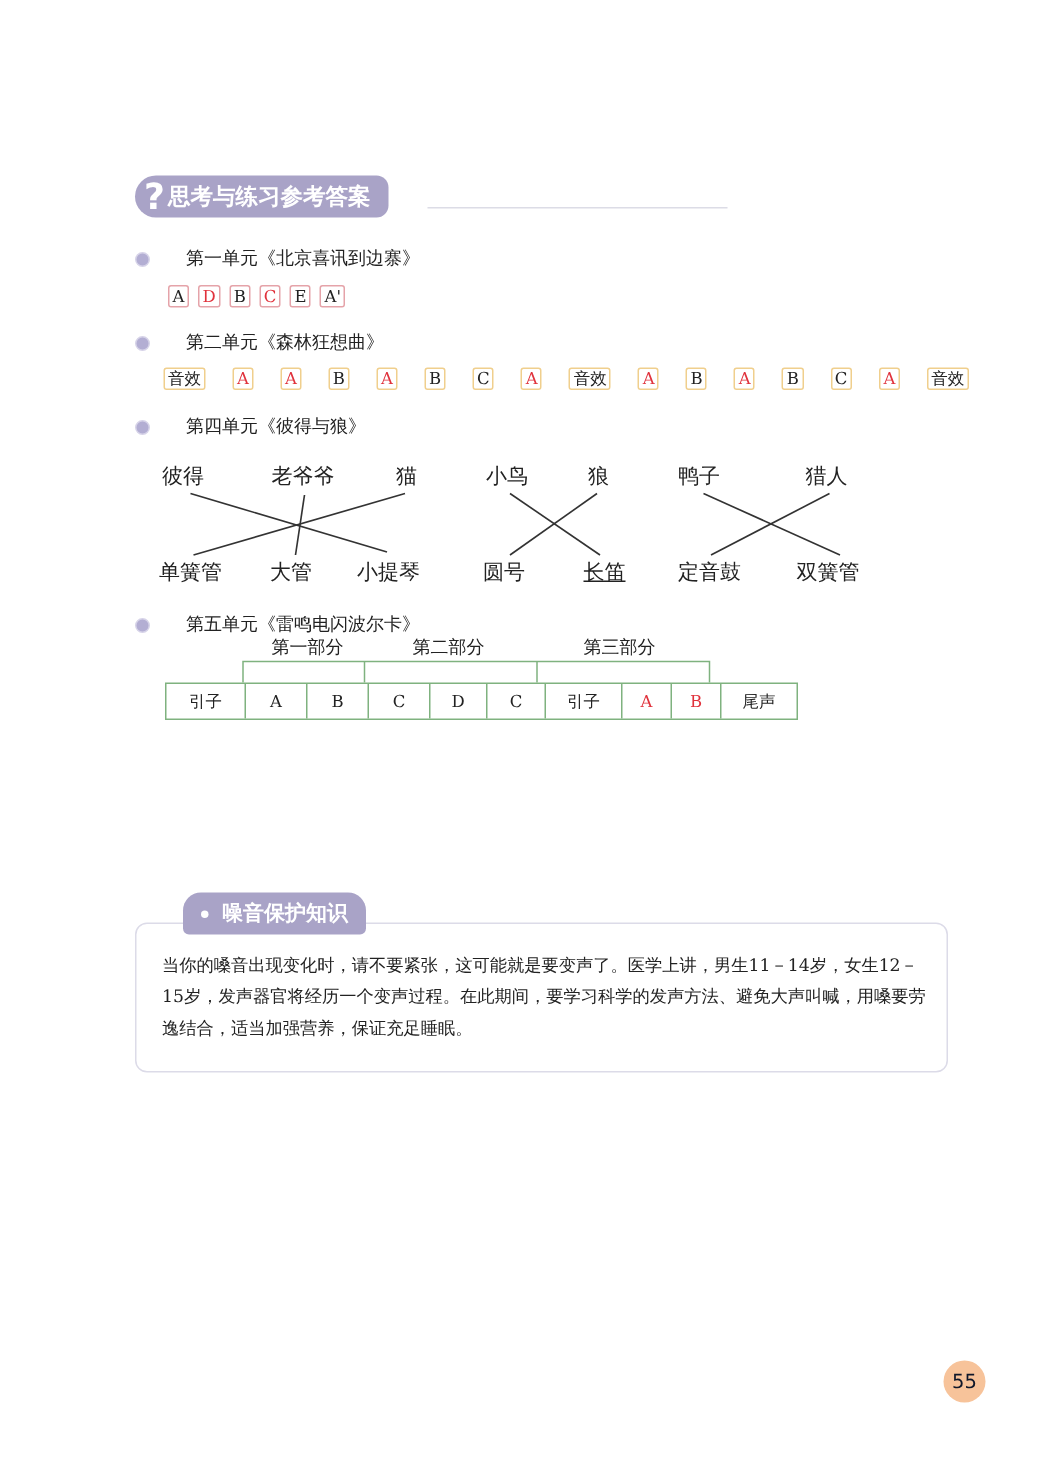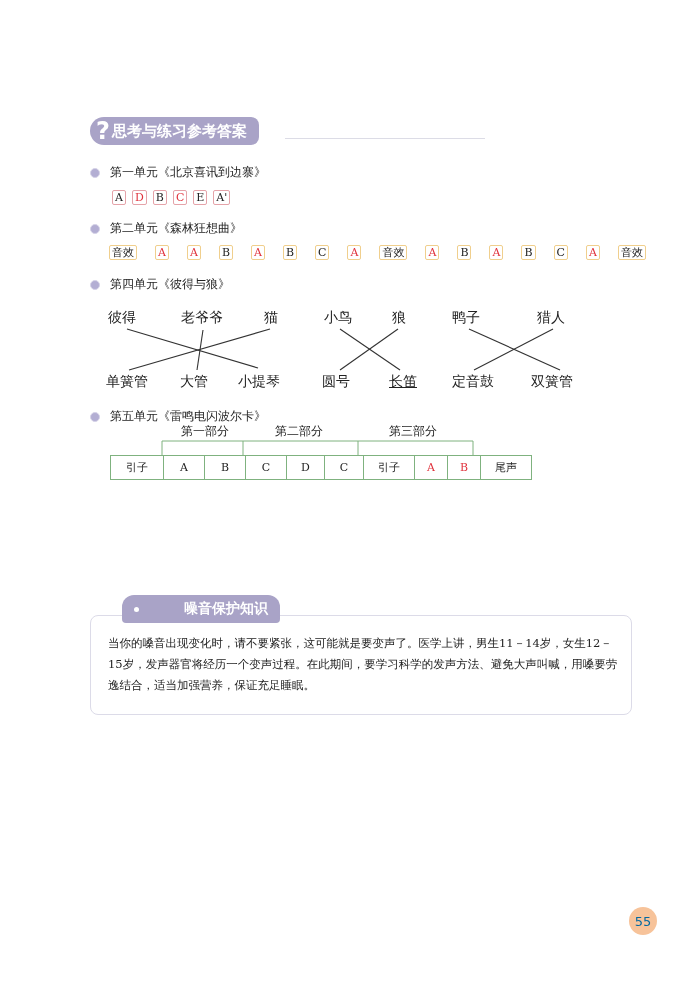--- a/index.html
+++ b/index.html
@@ -2,35 +2,35 @@
 <html><head>
 <meta charset="utf-8">
 <style>
   html,body{margin:0;padding:0;background:#fff;}
   body{width:695px;height:983px;position:relative;overflow:hidden;font-family:"DejaVu Serif","Liberation Serif",serif;color:#222;}
   .abs{position:absolute;}
   .hdr{left:90px;top:117px;height:28px;background:#a9a3c7;border-radius:14px 8px 8px 14px;padding:0 12px 0 6px;display:flex;align-items:center;color:#fff;font-family:"DejaVu Sans","Liberation Sans",sans-serif;font-weight:bold;font-size:15px;}
   .hdr .q{font-size:24px;font-weight:bold;margin-right:2px;line-height:1;}
   .hdr-line{left:285px;top:138px;width:200px;height:1px;background:#dcdce6;}
   .bullet{width:8px;height:8px;border-radius:50%;background:#b3aed3;border:1px solid #d6d3e8;}
-  .sec-title{font-size:12px;display:flex;align-items:center;gap:10px;}
+  .sec-title{font-size:12px;display:flex;align-items:center;gap:24px;}
   .box{display:inline-flex;align-items:center;justify-content:center;height:15px;min-width:13px;padding:0 2px;font-size:11px;border:1px solid #e5a3a9;border-radius:2px;margin-right:6px;box-sizing:border-box;}
   .box.y{border-color:#f0cf8d;}
   .red{color:#e0323c;}
   .row{display:flex;align-items:center;}
   .word{font-size:14px;position:absolute;}
   .tbl{left:110px;top:455px;border:1px solid #7fb27f;display:flex;height:25px;box-sizing:border-box;justify-content:center;}
   .cell{border-right:1px solid #7fb27f;display:flex;align-items:center;justify-content:center;font-size:11px;}
   .cell:last-child{border-right:none;}
   .part{font-size:12px;position:absolute;top:423px;background:#fff;padding:0 3px;}
   .knowledge{left:90px;top:615px;width:542px;height:100px;border:1px solid #dcdbe8;border-radius:8px;box-sizing:border-box;}
-  .ktag{left:122px;top:595px;height:28px;background:#a9a3c7;border-radius:12px 12px 4px 4px;color:#fff;font-family:"DejaVu Sans","Liberation Sans",sans-serif;font-weight:bold;font-size:14px;display:flex;align-items:center;padding:0 12px;gap:36px;}
+  .ktag{left:122px;top:595px;height:28px;background:#a9a3c7;border-radius:12px 12px 4px 4px;color:#fff;font-family:"DejaVu Sans","Liberation Sans",sans-serif;font-weight:bold;font-size:14px;display:flex;align-items:center;padding:0 12px;}
   .ktag .dot{width:5px;height:5px;background:#fff;border-radius:50%;margin-right:9px;}
   .ktext{left:108px;top:633px;width:510px;font-size:11.5px;line-height:21px;color:#222;}
-  .page{left:629px;top:907px;width:28px;height:28px;border-radius:50%;background:#f7c39a;display:flex;align-items:center;justify-content:center;font-family:"DejaVu Sans","Liberation Sans",sans-serif;font-size:13px;color:#0369a1;}
+  .page{left:629px;top:907px;width:28px;height:28px;border-radius:50%;background:#f7c39a;display:flex;align-items:center;justify-content:center;font-family:"DejaVu Sans","Liberation Sans",sans-serif;font-size:13px;color:#0f172a;}
 </style>
 </head>
 <body>
 
 <div class="abs hdr">
   <span class="q">?</span>
   <span>思考与练习参考答案</span>
 </div>
 <div class="abs hdr-line"></div>
 

